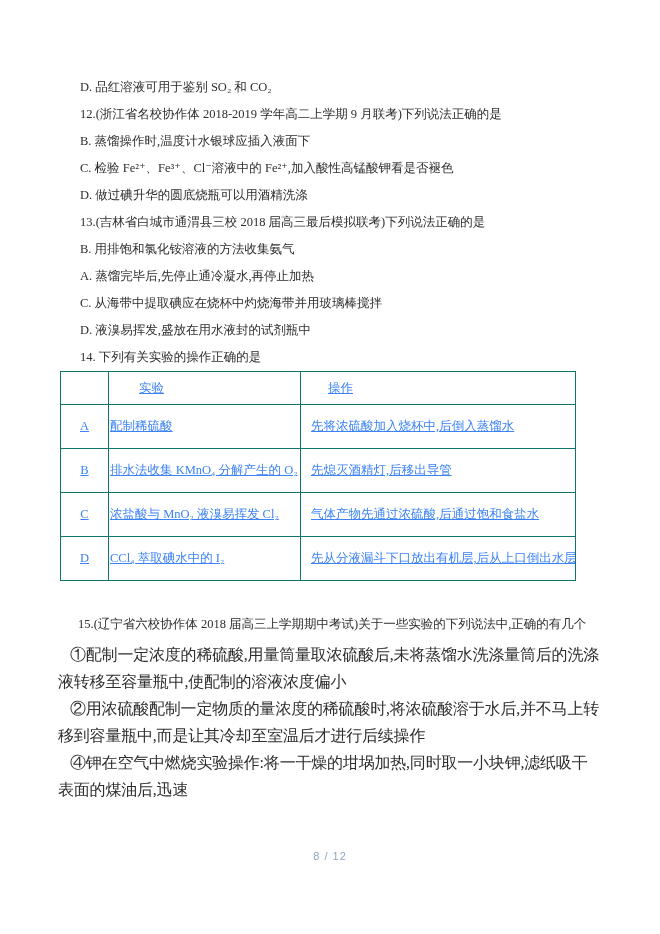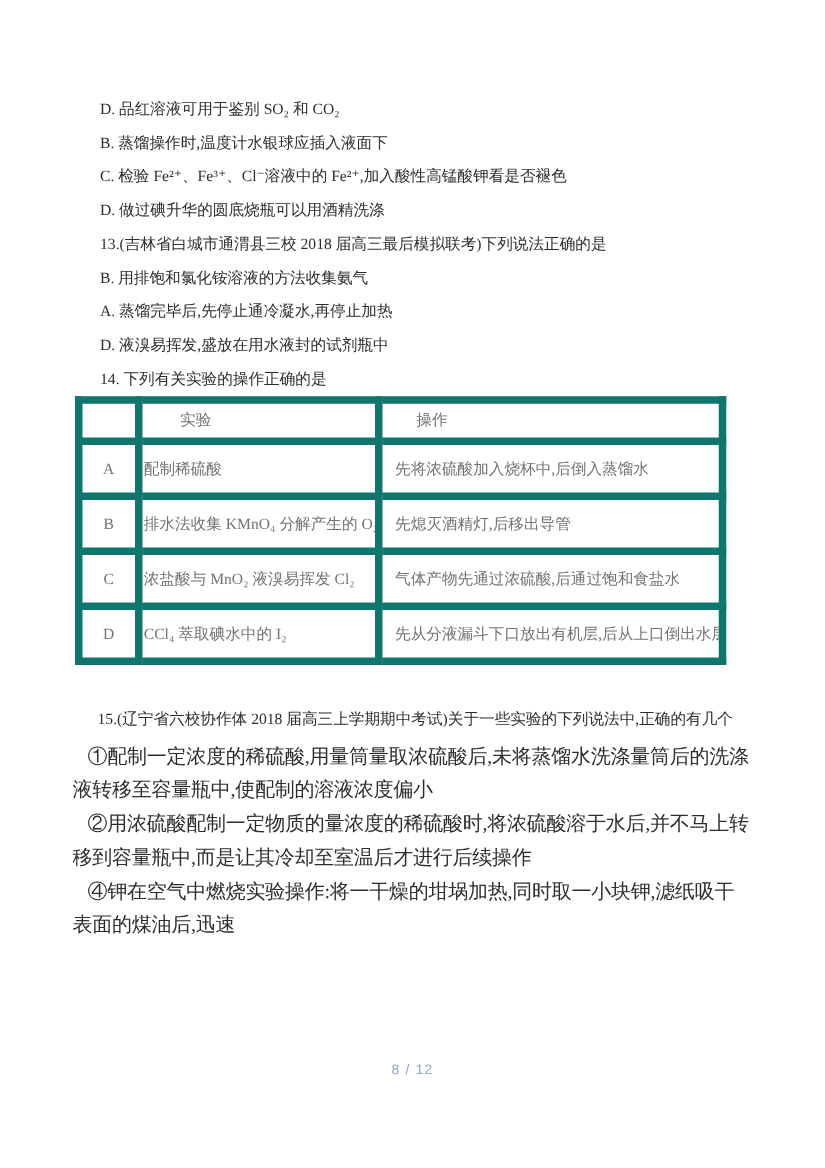--- a/index.html
+++ b/index.html
@@ -22,25 +22,26 @@
     white-space: nowrap;
   }
 
   table.qtable {
     border-collapse: collapse;
     table-layout: fixed;
     width: 515px;
     margin: 0 0 0 2px;
   }
   table.qtable td {
-    border: 6px solid #0f766e;
+    border: 1px solid #0f766e;
     font-size: 12.5px;
-    color: #737373;
+    color: #3b82f6;
     overflow: hidden;
     white-space: nowrap;
+    text-decoration: underline;
   }
   tr.hdr-row { height: 33px; }
   tr.data-row { height: 44px; }
   td.cell-opt { text-align: center; }
   td.cell-exp { }
   td.cell-op  { padding-left: 10px; }
   td.hdr-exp  { padding-left: 30px; }
   td.hdr-op   { padding-left: 27px; }
 
   .q15 { margin-top: 30px; }
@@ -71,26 +72,28 @@
     letter-spacing: 1px;
   }
 </style>
 </head>
 <body>
 
 <div class="page">
   <div class="content">
 
     <p class="line">D. 品红溶液可用于鉴别 SO₂ 和 CO₂</p>
+    <p class="line">12.(浙江省名校协作体 2018-2019 学年高二上学期 9 月联考)下列说法正确的是</p>
     <p class="line">B. 蒸馏操作时,温度计水银球应插入液面下</p>
     <p class="line">C. 检验 Fe²⁺、Fe³⁺、Cl⁻溶液中的 Fe²⁺,加入酸性高锰酸钾看是否褪色</p>
     <p class="line">D. 做过碘升华的圆底烧瓶可以用酒精洗涤</p>
     <p class="line">13.(吉林省白城市通渭县三校 2018 届高三最后模拟联考)下列说法正确的是</p>
     <p class="line">B. 用排饱和氯化铵溶液的方法收集氨气</p>
     <p class="line">A. 蒸馏完毕后,先停止通冷凝水,再停止加热</p>
+    <p class="line">C. 从海带中提取碘应在烧杯中灼烧海带并用玻璃棒搅拌</p>
     <p class="line">D. 液溴易挥发,盛放在用水液封的试剂瓶中</p>
     <p class="line">14. 下列有关实验的操作正确的是</p>
 
     <table class="qtable">
       <colgroup>
         <col style="width:48px">
         <col style="width:192px">
         <col style="width:275px">
       </colgroup>
       <tbody>

